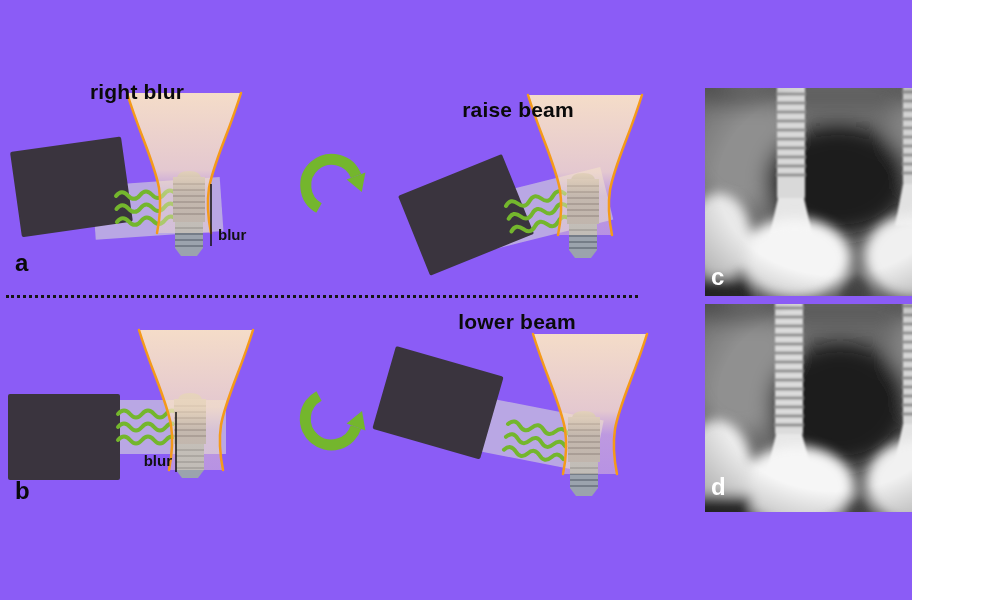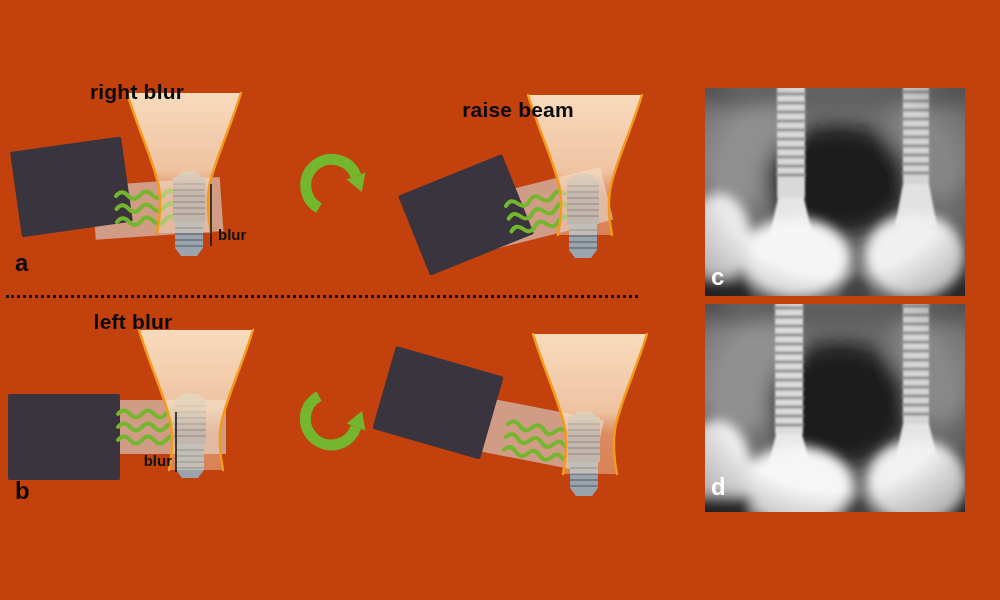--- a/index.html
+++ b/index.html
@@ -1,19 +1,19 @@
 <!DOCTYPE html>
 <html><head>
 <meta charset="utf-8">
 <style>
   html,body{margin:0;padding:0;background:#ffffff;}
   #canvas{
     position:relative;
-    width:1000px;height:600px;
-    background:#c2410c;
+    width:912px;height:600px;
+    background:#8b5cf6;
     overflow:hidden;
     font-family:"Liberation Sans", sans-serif;
   }
   .abs{position:absolute;}
   .title{
     position:absolute;
     width:170px;
     text-align:center;
     font-size:21px;
     font-weight:bold;
@@ -283,22 +283,22 @@
         </g>
         <rect width="260" height="208" fill="url(#vig)"></rect>
       </g>
     </g>
   </svg>
 
   <div class="title" style="left:52px; top:80px;">right blur</div>
 
   <div class="title" style="left:433px; top:80px;margin-top:18px;">raise beam</div>
 
-  <div class="title" style="left:48px; top:310px;">left blur</div>
-
+
+  <div class="title" style="left:432px; top:310px;">lower beam</div>
 
   <div class="blur-note" style="left:218px; top:226px;">blur</div>
 
   <div class="blur-note right-align" style="left:138px; top:452px;">blur</div>
 
   <div class="panel-letter" style="left:15px; top:249px;">a</div>
 
   <div class="panel-letter" style="left:15px; top:477px;">b</div>
 
   <div class="xray-letter" style="left:711px; top:263px;">c</div>

